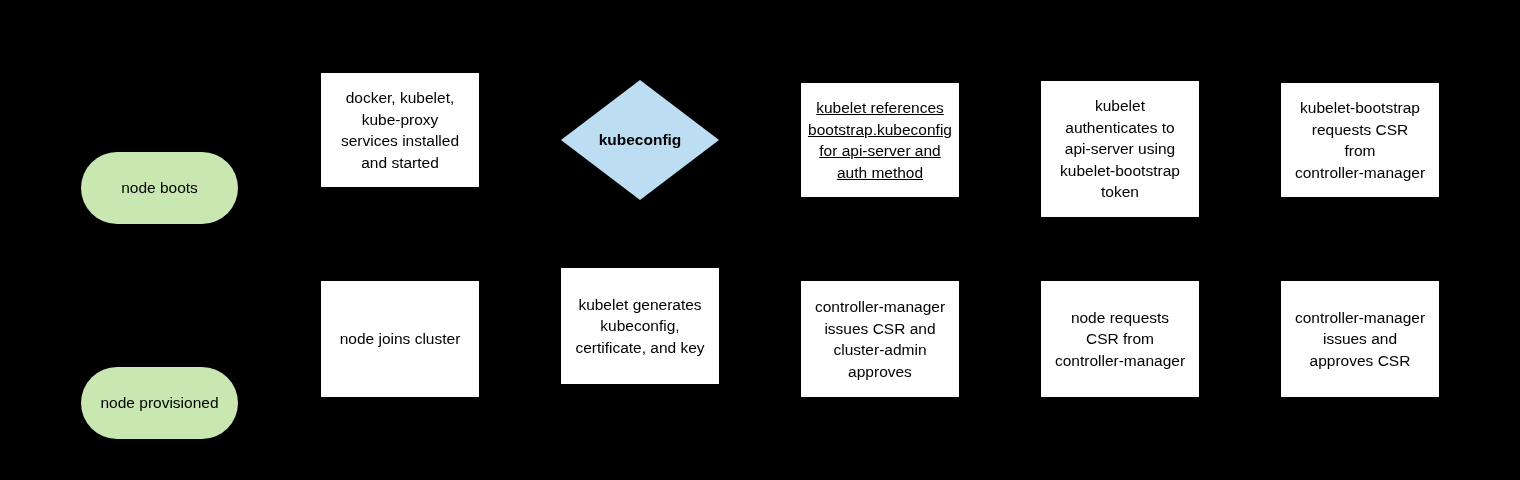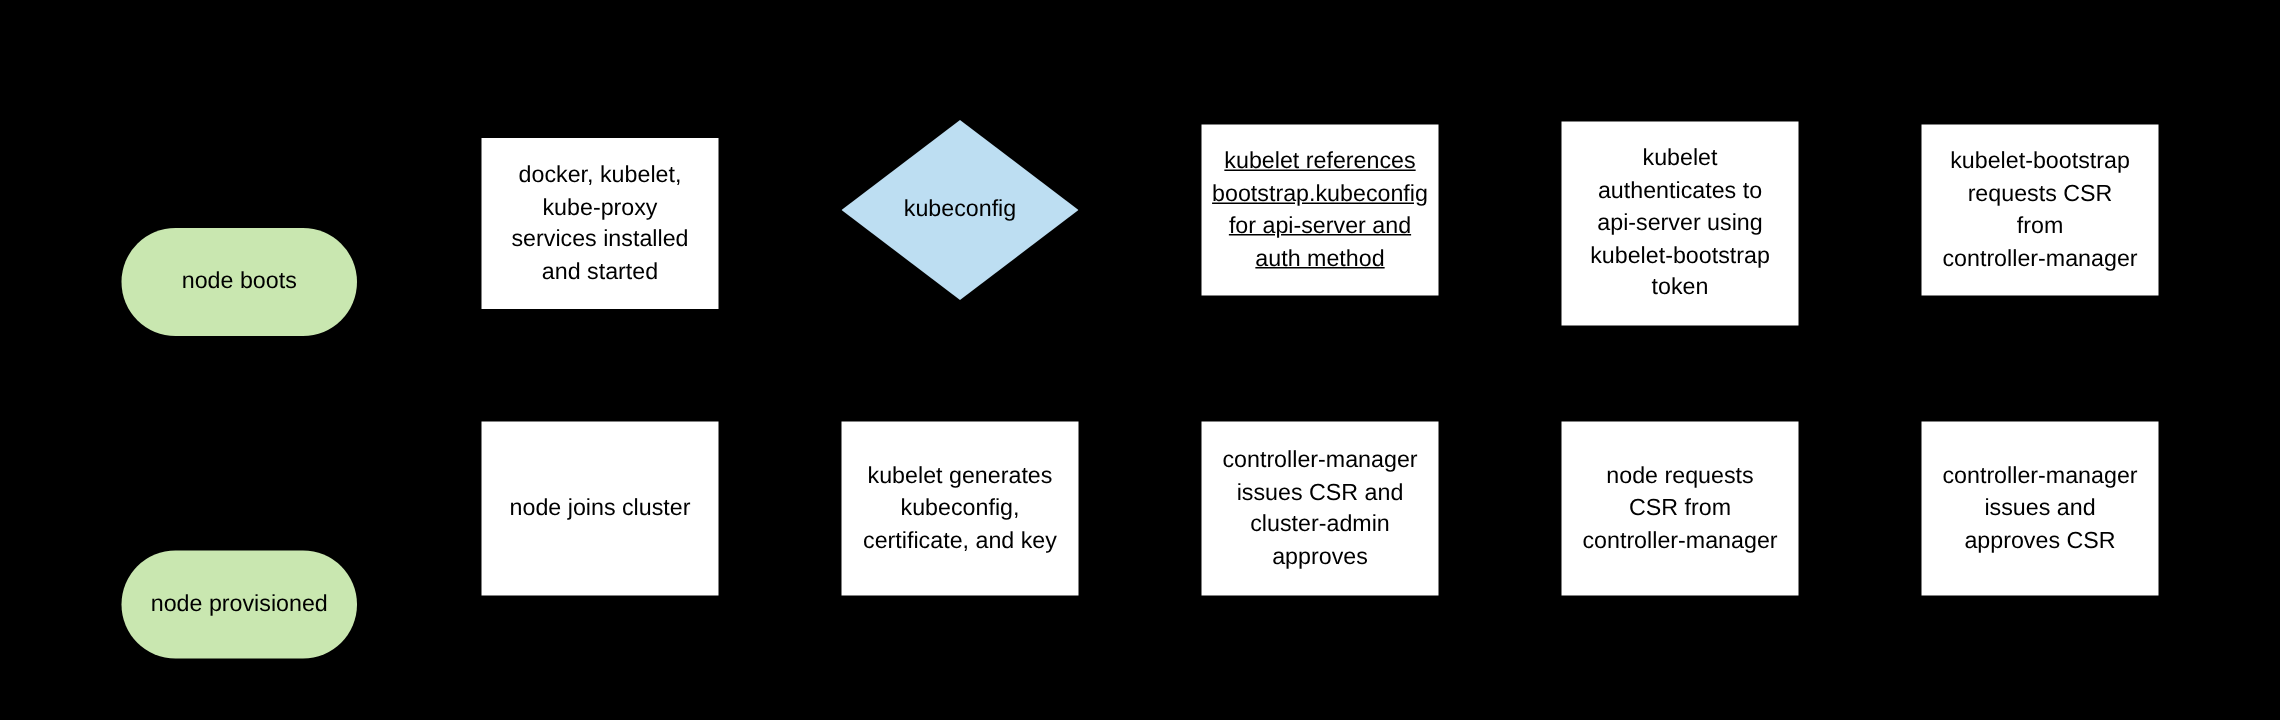--- a/index.html
+++ b/index.html
@@ -44,20 +44,21 @@
   }
   .rect .label {
     padding: 0 1px;
   }
   
   .diamond-wrap {
     position: absolute;
     display: flex;
     align-items: center;
     justify-content: flex-start;
+    font-weight: bold;
   }
   .diamond-shape {
     position: absolute;
     left: 0;
     top: 0;
     width: 100%;
     height: 100%;
   }
   .diamond-wrap .label {
     position: relative;
@@ -71,21 +72,21 @@
 </style>
 </head>
 <body>
 
 <div id="canvas">
 
   <div class="node pill" style="left:81px; top:104px; width:157px; height:72px;">
     <span class="label">node boots</span>
   </div>
 
-  <div class="node rect" style="left:321px; top:92px; width:158px; height:114px;">
+  <div class="node rect" style="left:321px; top:73px; width:158px; height:114px;">
     <span class="label">docker, kubelet,
 kube-proxy
 services installed
 and started</span>
   </div>
 
   <div class="diamond-wrap" style="left:561px; top:80px; width:158px; height:120px;">
     <svg class="diamond-shape" viewBox="0 0 158 120" preserveAspectRatio="none">
       <polygon points="79,0 158,60 79,120 0,60" fill="#bddef2"></polygon>
     </svg>
@@ -115,21 +116,21 @@
   </div>
 
   <div class="node pill" style="left:81px; top:319px; width:157px; height:72px;">
     <span class="label">node provisioned</span>
   </div>
 
   <div class="node rect" style="left:321px; top:281px; width:158px; height:116px;">
     <span class="label">node joins cluster</span>
   </div>
 
-  <div class="node rect" style="left:561px; top:281px; width:158px; height:116px;">
+  <div class="node rect" style="left:561px; top:268px; width:158px; height:116px;">
     <span class="label">kubelet generates
 kubeconfig,
 certificate, and key</span>
   </div>
 
   <div class="node rect" style="left:801px; top:281px; width:158px; height:116px;">
     <span class="label">controller-manager
 issues CSR and
 cluster-admin
 approves</span>

